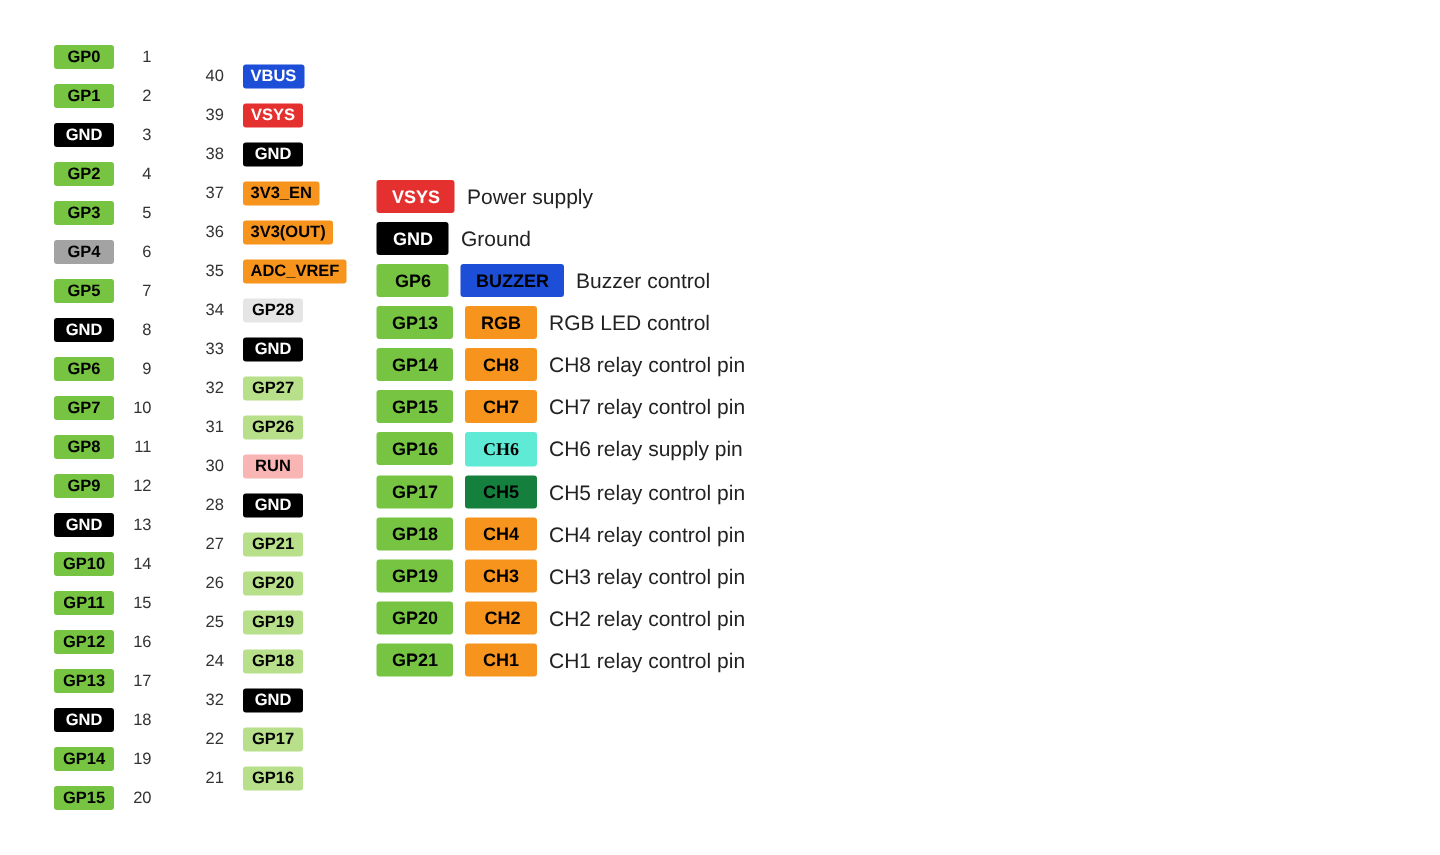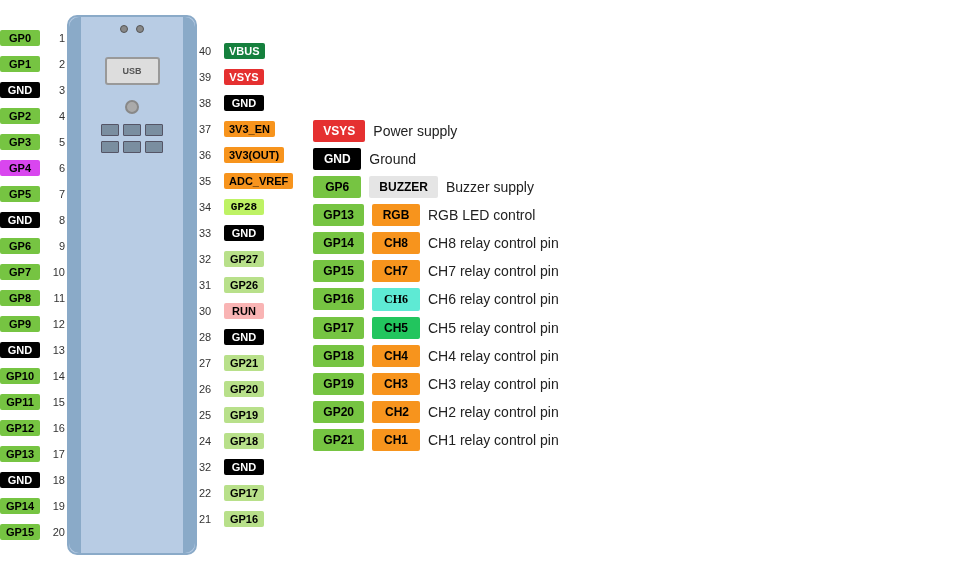--- a/index.html
+++ b/index.html
@@ -27,20 +27,21 @@
     }
     .right-pins {
       display: flex;
       flex-direction: column;
       gap: 1px;
     }
     .pin-row {
       display: flex;
       align-items: center;
       height: 25px;
+      margin-left: 36px;
     }
     .pin-label {
       font-size: 11px;
       font-weight: bold;
       text-align: center;
       padding: 2px 5px;
       border-radius: 2px;
       min-width: 40px;
     }
 
@@ -193,21 +194,21 @@
       </div>
       <div class="pin-row">
         <div class="pin-label" style="background: rgb(118, 196, 66); color: rgb(0, 0, 0);">GP2</div>
         <div class="pin-number">4</div>
       </div>
       <div class="pin-row">
         <div class="pin-label" style="background: rgb(118, 196, 66); color: rgb(0, 0, 0);">GP3</div>
         <div class="pin-number">5</div>
       </div>
       <div class="pin-row">
-        <div class="pin-label" style="background: #d946ef; color: rgb(0, 0, 0);">GP4</div>
+        <div class="pin-label" style="background: #a3a3a3; color: rgb(0, 0, 0);">GP4</div>
         <div class="pin-number">6</div>
       </div>
       <div class="pin-row">
         <div class="pin-label" style="background: rgb(118, 196, 66); color: rgb(0, 0, 0);">GP5</div>
         <div class="pin-number">7</div>
       </div>
       <div class="pin-row">
         <div class="pin-label" style="background: rgb(0, 0, 0); color: rgb(255, 255, 255);">GND</div>
         <div class="pin-number">8</div>
       </div>
@@ -254,47 +255,25 @@
       <div class="pin-row">
         <div class="pin-label" style="background: rgb(118, 196, 66); color: rgb(0, 0, 0);">GP14</div>
         <div class="pin-number">19</div>
       </div>
       <div class="pin-row">
         <div class="pin-label" style="background: rgb(118, 196, 66); color: rgb(0, 0, 0);">GP15</div>
         <div class="pin-number">20</div>
       </div>
     </div>
 
-  <div class="board-body">
-    <div class="board-left-strip"></div>
-    <div class="board-right-strip"></div>
-    <div class="board-connector-top">
-      <div class="board-dot"></div>
-      <div class="board-dot"></div>
-    </div>
-    <div class="usb-port">USB</div>
-    <div class="board-screw"></div>
-    <div class="board-components">
-      <div class="component-row">
-        <div class="small-rect"></div>
-        <div class="small-rect"></div>
-        <div class="small-rect"></div>
-      </div>
-      <div class="component-row">
-        <div class="small-rect"></div>
-        <div class="small-rect"></div>
-        <div class="small-rect"></div>
-      </div>
-    </div>
-  </div>
 
   <div class="right-pins" id="right-pins">
       <div class="pin-row">
         <div class="pin-number">40</div>
-        <div class="pin-label" style="background: #15803d; color: rgb(255, 255, 255);">VBUS</div>
+        <div class="pin-label" style="background: #1d4ed8; color: rgb(255, 255, 255);">VBUS</div>
       </div>
       <div class="pin-row">
         <div class="pin-number">39</div>
         <div class="pin-label" style="background: rgb(229, 48, 48); color: rgb(255, 255, 255);">VSYS</div>
       </div>
       <div class="pin-row">
         <div class="pin-number">38</div>
         <div class="pin-label" style="background: rgb(0, 0, 0); color: rgb(255, 255, 255);">GND</div>
       </div>
       <div class="pin-row">
@@ -304,21 +283,21 @@
       <div class="pin-row">
         <div class="pin-number">36</div>
         <div class="pin-label" style="background: rgb(247, 148, 29); color: rgb(0, 0, 0);">3V3(OUT)</div>
       </div>
       <div class="pin-row">
         <div class="pin-number">35</div>
         <div class="pin-label" style="background: rgb(247, 148, 29); color: rgb(0, 0, 0);">ADC_VREF</div>
       </div>
       <div class="pin-row">
         <div class="pin-number">34</div>
-        <div class="pin-label" style="background: #bef264; color: rgb(0, 0, 0); font-family: Liberation Mono, monospace;">GP28</div>
+        <div class="pin-label" style="background: #e5e5e5; color: rgb(0, 0, 0);">GP28</div>
       </div>
       <div class="pin-row">
         <div class="pin-number">33</div>
         <div class="pin-label" style="background: rgb(0, 0, 0); color: rgb(255, 255, 255);">GND</div>
       </div>
       <div class="pin-row">
         <div class="pin-number">32</div>
         <div class="pin-label" style="background: rgb(184, 224, 138); color: rgb(0, 0, 0);">GP27</div>
       </div>
       <div class="pin-row">
@@ -367,46 +346,46 @@
       <div class="legend-row">
         <div class="legend-chip" style="background: rgb(229, 48, 48); color: rgb(255, 255, 255);">VSYS</div>
         <div class="legend-description">Power supply</div>
       </div>
       <div class="legend-row">
         <div class="legend-chip" style="background: rgb(0, 0, 0); color: rgb(255, 255, 255);">GND</div>
         <div class="legend-description">Ground</div>
       </div>
       <div class="legend-row">
         <div class="legend-chip" style="background: rgb(118, 196, 66); color: rgb(0, 0, 0);">GP6</div>
-        <div class="legend-chip" style="background: #e5e5e5; color: rgb(0, 0, 0);">BUZZER</div>
-        <div class="legend-description">Buzzer supply</div>
+        <div class="legend-chip" style="background: #1d4ed8; color: rgb(0, 0, 0);">BUZZER</div>
+        <div class="legend-description">Buzzer control</div>
       </div>
       <div class="legend-row">
         <div class="legend-chip" style="background: rgb(118, 196, 66); color: rgb(0, 0, 0);">GP13</div>
         <div class="legend-chip" style="background: rgb(247, 148, 29); color: rgb(0, 0, 0);">RGB</div>
         <div class="legend-description">RGB LED control</div>
       </div>
       <div class="legend-row">
         <div class="legend-chip" style="background: rgb(118, 196, 66); color: rgb(0, 0, 0);">GP14</div>
         <div class="legend-chip" style="background: rgb(247, 148, 29); color: rgb(0, 0, 0);">CH8</div>
         <div class="legend-description">CH8 relay control pin</div>
       </div>
       <div class="legend-row">
         <div class="legend-chip" style="background: rgb(118, 196, 66); color: rgb(0, 0, 0);">GP15</div>
         <div class="legend-chip" style="background: rgb(247, 148, 29); color: rgb(0, 0, 0);">CH7</div>
         <div class="legend-description">CH7 relay control pin</div>
       </div>
       <div class="legend-row">
         <div class="legend-chip" style="background: rgb(118, 196, 66); color: rgb(0, 0, 0);">GP16</div>
         <div class="legend-chip" style="background: #5eead4; color: rgb(0, 0, 0); font-family: Liberation Serif, serif;">CH6</div>
-        <div class="legend-description">CH6 relay control pin</div>
+        <div class="legend-description">CH6 relay supply pin</div>
       </div>
       <div class="legend-row">
         <div class="legend-chip" style="background: rgb(118, 196, 66); color: rgb(0, 0, 0);">GP17</div>
-        <div class="legend-chip" style="background: #22c55e; color: rgb(0, 0, 0);">CH5</div>
+        <div class="legend-chip" style="background: #15803d; color: rgb(0, 0, 0);">CH5</div>
         <div class="legend-description">CH5 relay control pin</div>
       </div>
       <div class="legend-row">
         <div class="legend-chip" style="background: rgb(118, 196, 66); color: rgb(0, 0, 0);">GP18</div>
         <div class="legend-chip" style="background: rgb(247, 148, 29); color: rgb(0, 0, 0);">CH4</div>
         <div class="legend-description">CH4 relay control pin</div>
       </div>
       <div class="legend-row">
         <div class="legend-chip" style="background: rgb(118, 196, 66); color: rgb(0, 0, 0);">GP19</div>
         <div class="legend-chip" style="background: rgb(247, 148, 29); color: rgb(0, 0, 0);">CH3</div>

